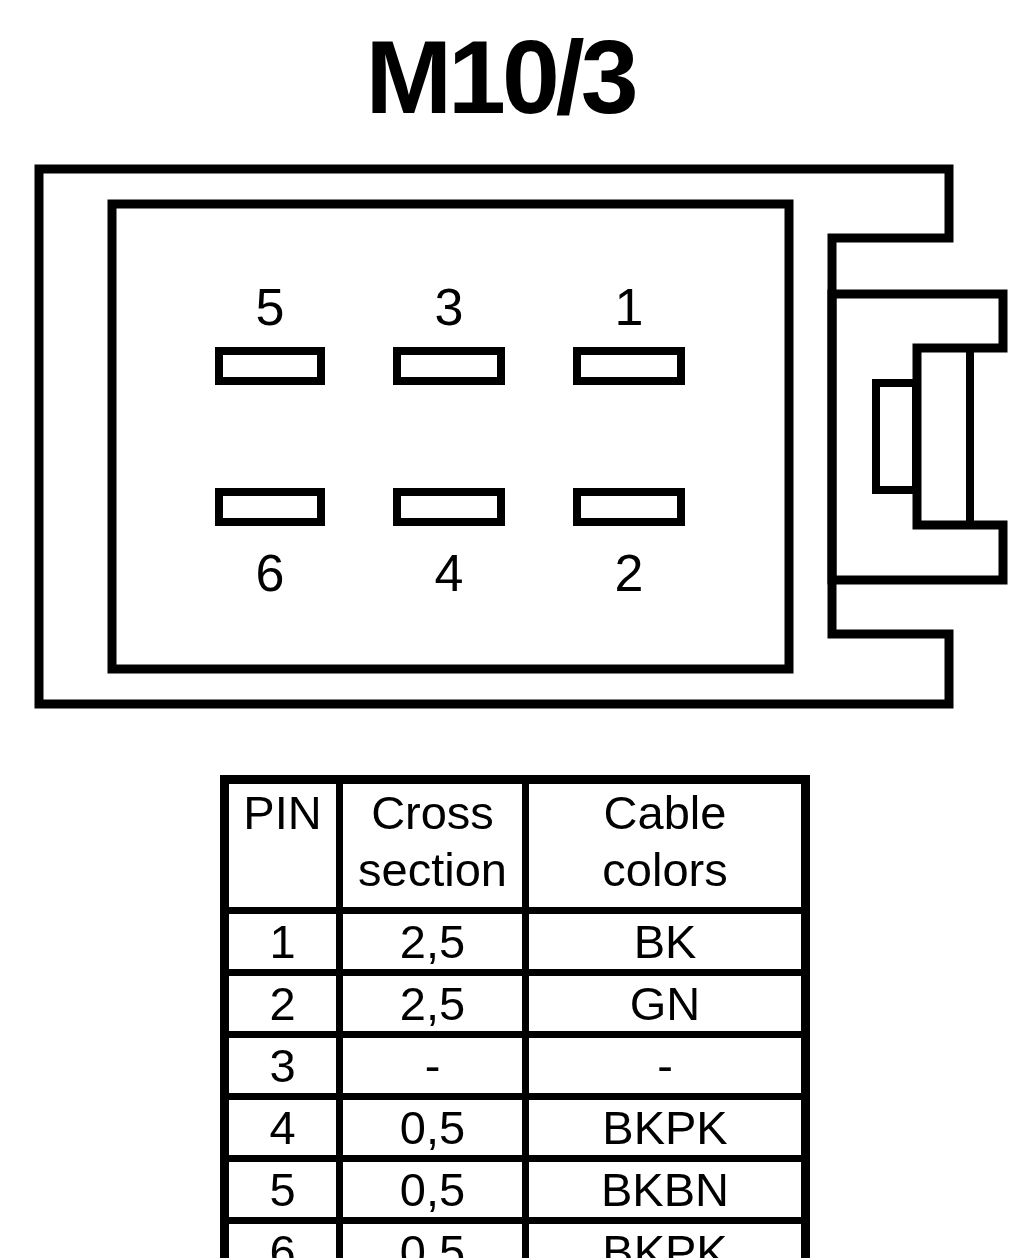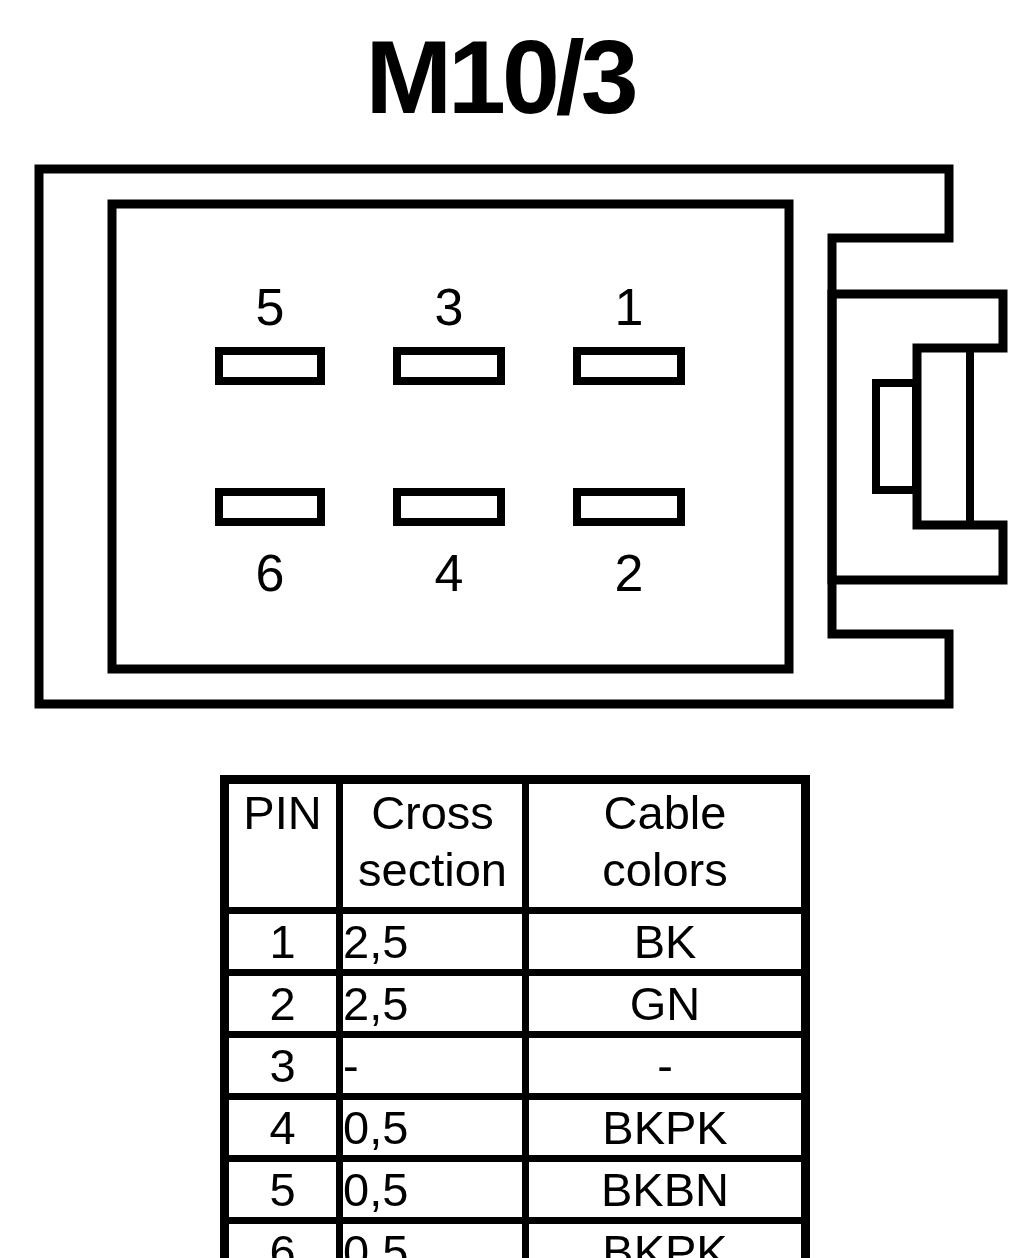--- a/index.html
+++ b/index.html
@@ -50,21 +50,21 @@
     font-weight: normal;
     vertical-align: top;
     text-align: center;
     white-space: pre-line;
     line-height: 57px;
     padding-top: 3px;
   }
   th.hdr.c2 { width: 179px; }
   th.hdr.c3 { width: 272px; }
   td.pin-col   { width: 107px; height: 55px; text-align: center; }
-  td.cross-col { width: 179px; height: 55px; text-align: left; padding-left: 12px; }
+  td.cross-col { width: 179px; height: 55px; text-align: center; padding-left: 12px; }
   td.cable-col { width: 272px; height: 55px; text-align: center; padding-left: 12px; }
 </style>
 </head>
 <body>
 
 <div class="page">
 
   <div class="title">M10/3</div>
 
   <svg class="connector-svg" width="1024" height="760" viewBox="0 0 1024 760">

